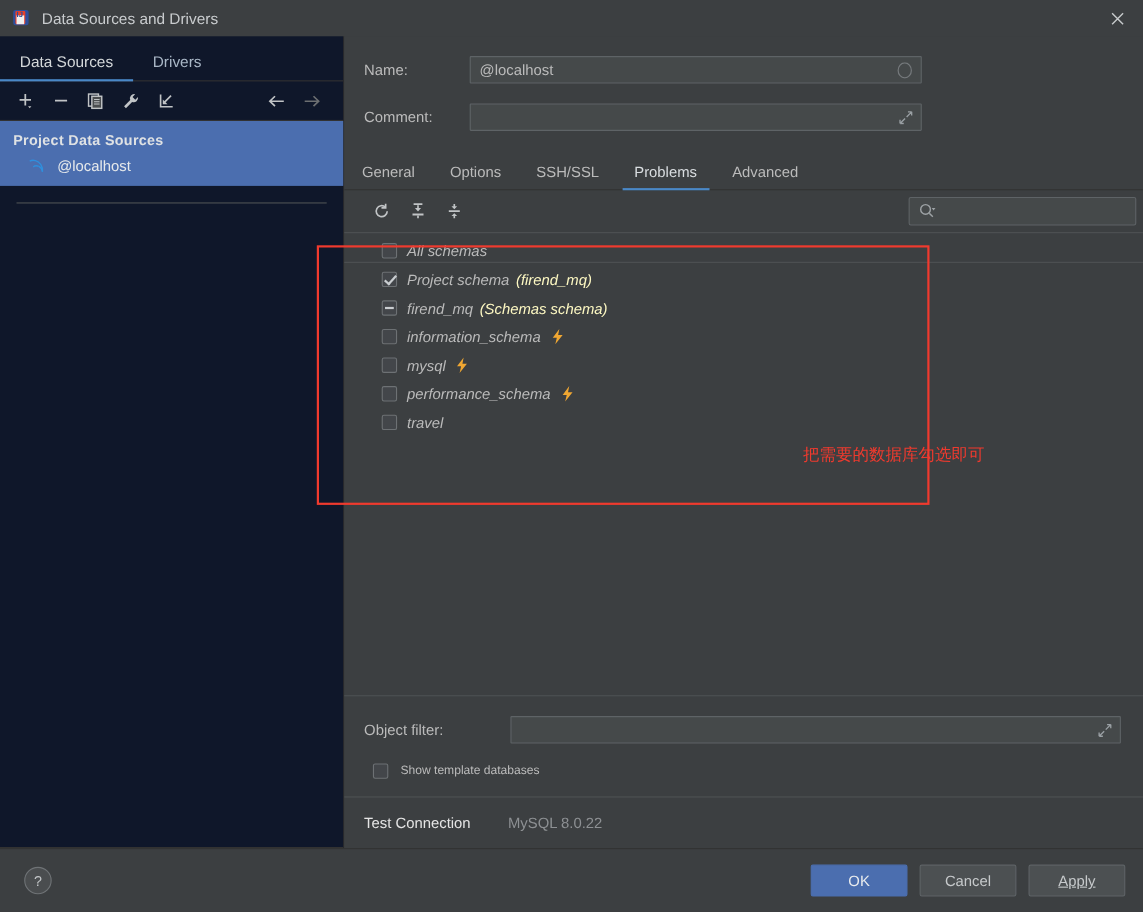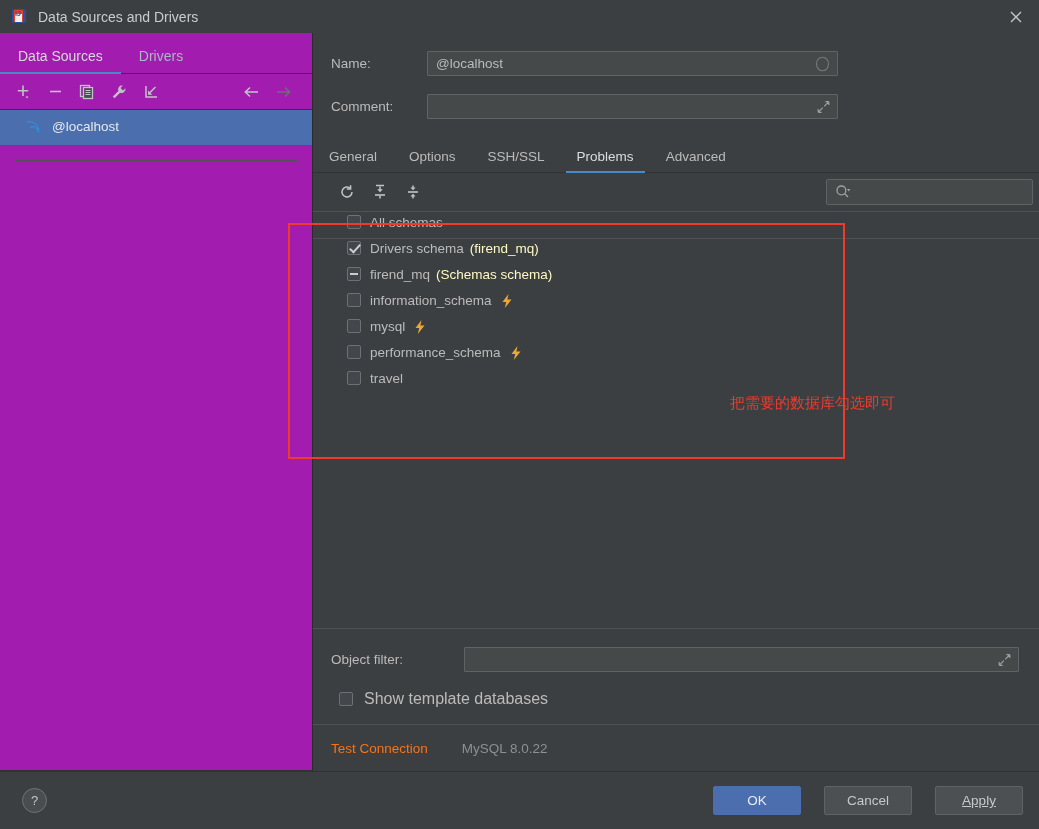--- a/index.html
+++ b/index.html
@@ -68,21 +68,21 @@
   .vsep {
     width: 1px;
     background: #2b2b2b;
     flex: none;
   }
 
   
   .left {
     width: 312px;
     flex: none;
-    background: #a21caf;
+    background: #0f172a;
     display: flex;
     flex-direction: column;
     position: relative;
   }
   .tabs-row {
     height: 40px;
     display: flex;
     align-items: flex-end;
     border-bottom: 1px solid #323232;
     position: relative;
@@ -277,23 +277,25 @@
     height: 1px;
     background: #4e5254;
   }
   .tree {
     padding-top: 4px;
     padding-left: 34px;
   }
   .tree-row {
     height: 26px;
     display: flex;
+    align-items: center;
     cursor: default;
     font-size: 13.5px;
     color: #bbbbbb;
+    font-style: italic;
   }
   .cb {
     width: 14px; height: 14px;
     border: 1px solid #6d7174;
     background: #43464a;
     border-radius: 2px;
     margin-right: 9px;
     flex: none;
     position: relative;
     box-sizing: border-box;
@@ -354,31 +356,31 @@
     margin-bottom: 18px;
   }
   .bottom-row .field-label { width: 133px; }
   .chk-row {
     display: flex;
     align-items: center;
     padding-left: 26px;
     margin-bottom: 16px;
   }
   .chk-row .cb { margin-right: 11px; }
-  .chk-row .lbl { font-size: 16px; color: #bbbbbb; }
+  .chk-row .lbl { font-size: 11px; color: #bbbbbb; }
 
   .test-sec {
     border-top: 1px solid #4e5254;
     height: 46px;
     display: flex;
     align-items: center;
     padding-left: 18px;
   }
   .test-link {
-    color: #f97316;
+    color: #e5e5e5;
     font-size: 13.5px;
     cursor: default;
     margin-right: 34px;
   }
   .db-version {
     color: #8d9093;
     font-size: 13.5px;
   }
 
   
@@ -398,21 +400,21 @@
     background: #4a4d4f;
     display: flex; align-items: center; justify-content: center;
     font-size: 13px;
     color: #c3c6c8;
     cursor: default;
   }
   .footer-btns {
     position: absolute;
     right: 16px;
     display: flex;
-    gap: 23px;
+    gap: 11px;
   }
   .btn {
     min-width: 88px;
     height: 29px;
     border-radius: 2px;
     display: flex; align-items: center; justify-content: center;
     font-size: 13.5px;
     cursor: default;
     box-sizing: border-box;
   }
@@ -494,20 +496,21 @@
         </div>
         <div class="tbtn">
           <svg width="17" height="14" viewBox="0 0 17 14">
             <path d="M2 7 H14.5 M10 2.5 L14.7 7 L10 11.5" stroke="#6c6f71" stroke-width="1.5" fill="none"></path>
           </svg>
         </div>
       </div>
     </div>
 
     <div class="ds-group">
+      <div class="ds-group-title">Project Data Sources</div>
       <div class="ds-item">
         <svg class="dolphin" width="17" height="15" viewBox="0 0 17 15">
           <path d="M1 3.5 C4 1.8 8.5 2.8 11 6.5 C12.3 8.4 13 11 12.6 13.3 C12.3 11 11 9.2 9.3 8.3" fill="none" stroke="#2f8fdd" stroke-width="1.2"></path>
           <path d="M9.3 8.3 C7.6 7.5 5.5 7.6 4.2 8.8" fill="none" stroke="#2f8fdd" stroke-width="1.2"></path>
         </svg>
         <span>@localhost</span>
       </div>
     </div>
 
     <div class="left-divider"></div>
@@ -588,21 +591,21 @@
       <div class="tree-sep-top"></div>
       <div class="tree-sep-row"></div>
 
       <div class="tree">
         <div class="tree-row">
           <span class="cb"></span>
           <span class="tree-label">All schemas</span>
         </div>
         <div class="tree-row">
           <span class="cb checked"></span>
-          <span class="tree-label">Drivers schema</span>
+          <span class="tree-label">Project schema</span>
           <span class="tree-sub">(firend_mq)</span>
         </div>
         <div class="tree-row">
           <span class="cb partial"></span>
           <span class="tree-label">firend_mq</span>
           <span class="tree-sub">(Schemas schema)</span>
         </div>
         <div class="tree-row">
           <span class="cb"></span>
           <span class="tree-label">information_schema</span>
@@ -648,21 +651,21 @@
       </div>
     </div>
 
     <div class="test-sec">
       <span class="test-link">Test Connection</span>
       <span class="db-version">MySQL 8.0.22</span>
     </div>
   </div>
 
   <div class="red-box" style="left:288px; top:190px; width:557px; height:236px;"></div>
-  <div class="red-text" style="left:730px; top:361px;">把需要的数据库勾选即可</div>
+  <div class="red-text" style="left:730px; top:371px;">把需要的数据库勾选即可</div>
 </div>
 
 <div class="footer">
   <div class="help-btn">?</div>
   <div class="footer-btns">
     <div class="btn primary">OK</div>
     <div class="btn normal">Cancel</div>
     <div class="btn normal">
       <span class="u">Apply</span>
     </div>

